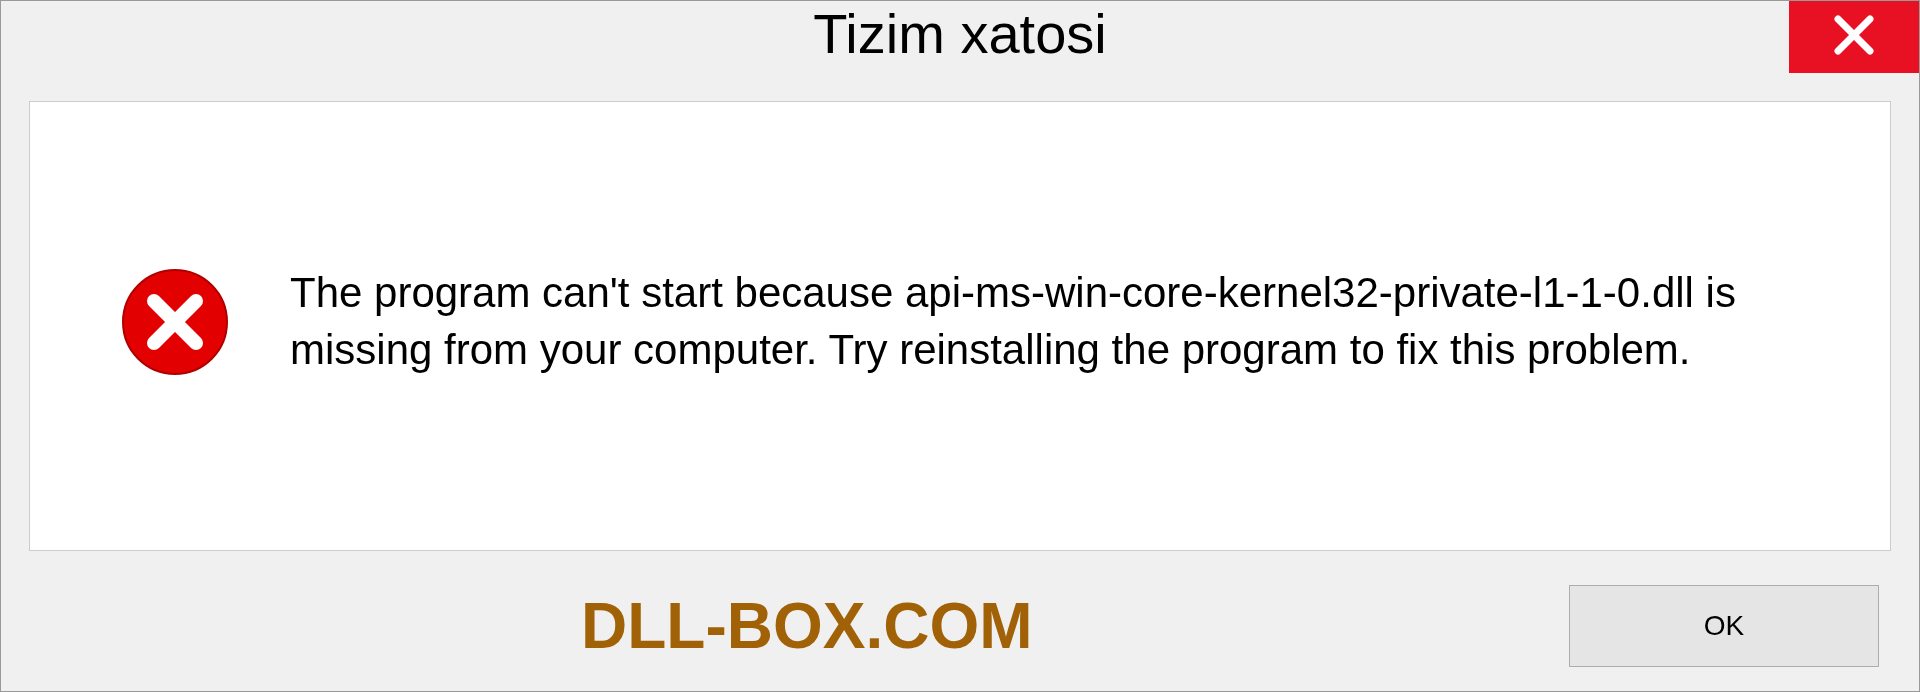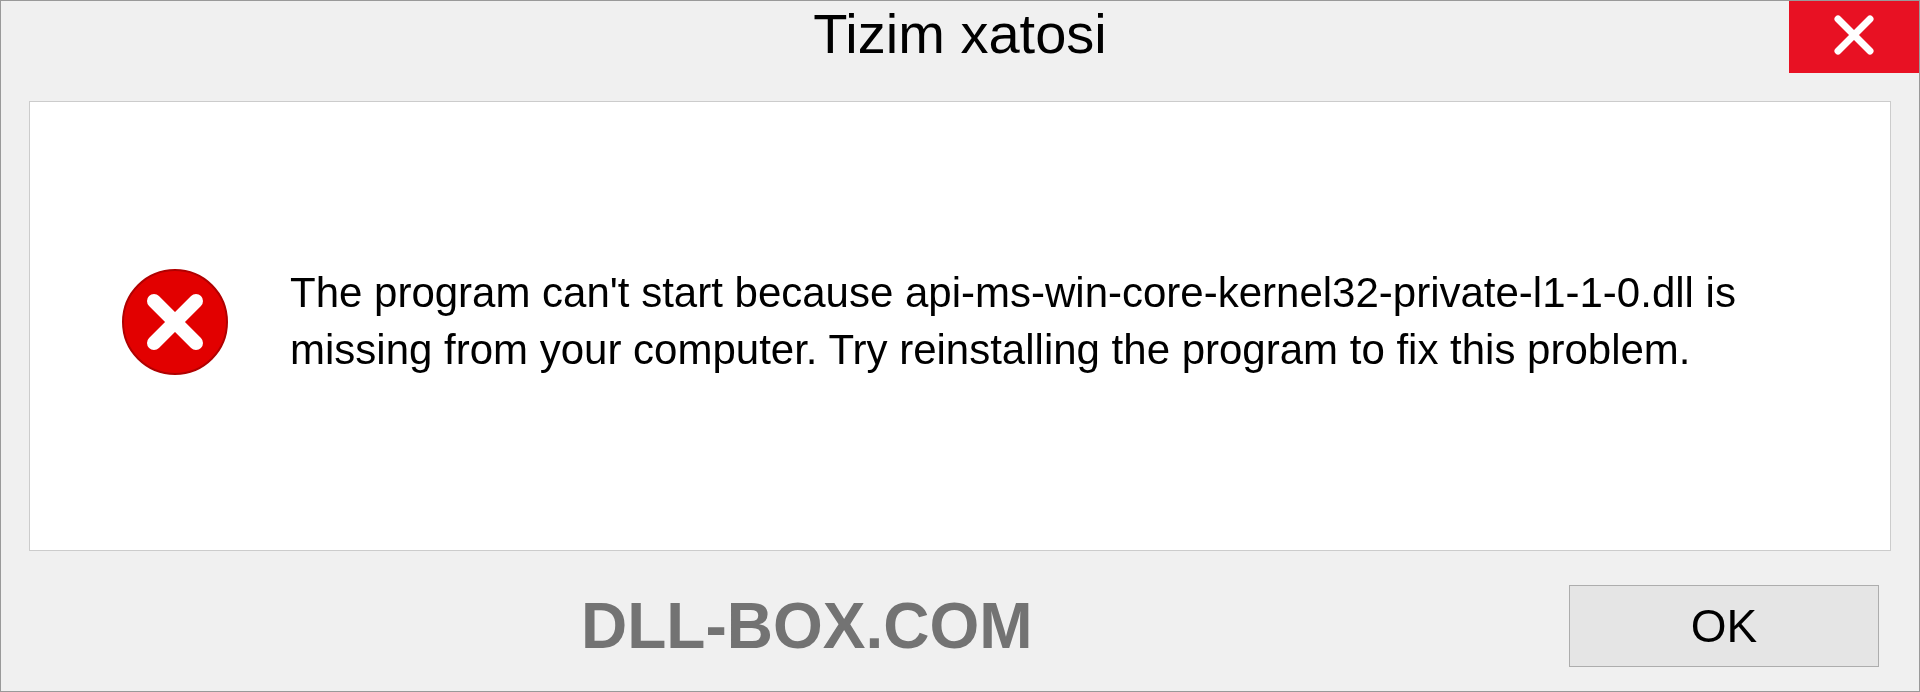--- a/index.html
+++ b/index.html
@@ -84,30 +84,30 @@
       align-items: center;
       justify-content: flex-end;
       padding: 0 40px;
     }
     .watermark {
       position: absolute;
       left: 580px;
       bottom: 28px;
       font-size: 64px;
       font-weight: 900;
-      color: #737373;
+      color: #a16207;
       letter-spacing: 0px;
       font-family: Arial, sans-serif;
     }
     .ok-button {
       width: 310px;
       height: 82px;
       background: #e5e5e5;
       border: 1px solid #adadad;
-      font-size: 46px;
+      font-size: 28px;
       color: #000;
       cursor: pointer;
       font-family: inherit;
     }
   </style>
 </head>
 <body>
 
 <div class="dialog">
   <div class="titlebar">

